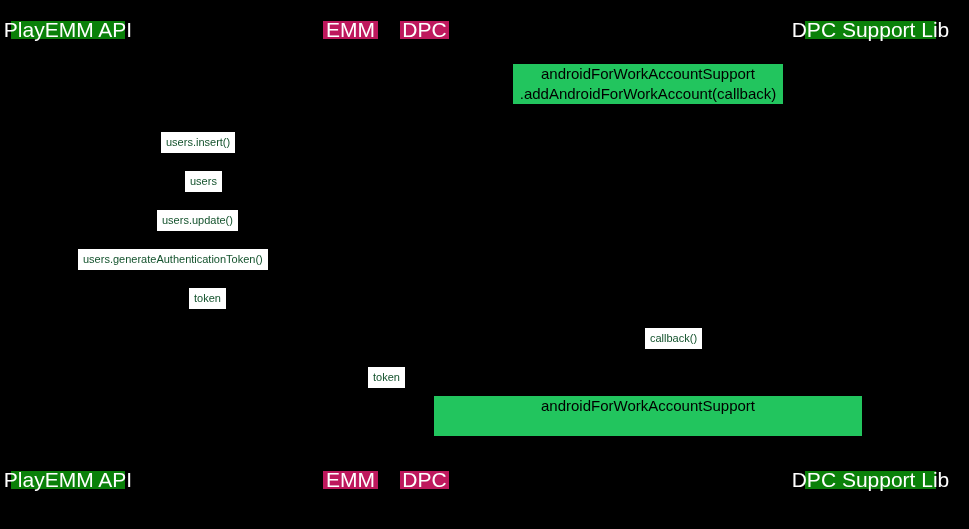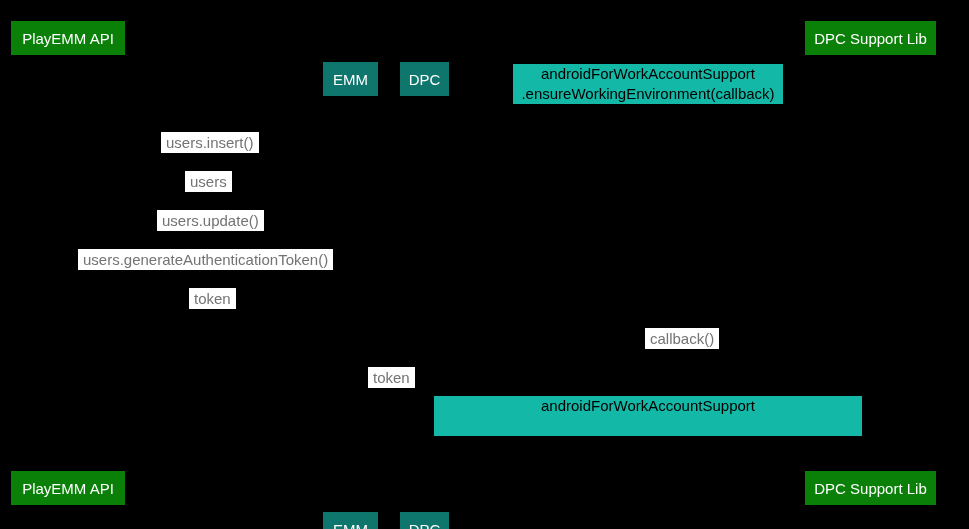--- a/index.html
+++ b/index.html
@@ -10,44 +10,44 @@
   #stage {
     position: relative;
     width: 969px;
     height: 529px;
     background: #000000;
     overflow: hidden;
     font-family: "Liberation Sans", sans-serif;
   }
   .actor {
     position: absolute;
-    height: 34px;
+    height: 18px;
     display: flex;
     align-items: center;
     justify-content: center;
     color: #ffffff;
-    font-size: 15px;
+    font-size: 21px;
     white-space: nowrap;
   }
   .actor.green { background: #0a8009; }
-  .actor.blue  { background: #0f766e; margin-top: 41px; }
+  .actor.blue  { background: #be185d; }
 
   .msg {
     position: absolute;
     background: #ffffff;
-    color: #737373;
-    font-size: 15px;
+    color: #14532d;
+    font-size: 11px;
     line-height: 21px;
     height: 21px;
     padding: 0 5px;
     white-space: nowrap;
   }
   .msg2 {
     position: absolute;
-    background: #14b8a6;
+    background: #22c55e;
     color: #000000;
     font-size: 15px;
     line-height: 20px;
     text-align: center;
     padding: 0;
     white-space: nowrap;
   }
   .msg2 span { display: block; }
 
   
@@ -78,21 +78,21 @@
 
 <div id="stage">
 
   <div class="actor green a-play-top">PlayEMM API</div>
   <div class="actor blue a-emm-top">EMM</div>
   <div class="actor blue a-dpc-top">DPC</div>
   <div class="actor green a-dsl-top">DPC Support Lib</div>
 
   <div class="msg2 m-ensure">
     <span>androidForWorkAccountSupport</span>
-    <span>.ensureWorkingEnvironment(callback)</span>
+    <span>.addAndroidForWorkAccount(callback)</span>
   </div>
 
   <div class="msg m-insert">users.insert()</div>
 
   <div class="msg m-userid">users</div>
 
   <div class="msg m-update">users.update()</div>
 
   <div class="msg m-gentoken">users.generateAuthenticationToken()</div>
 

